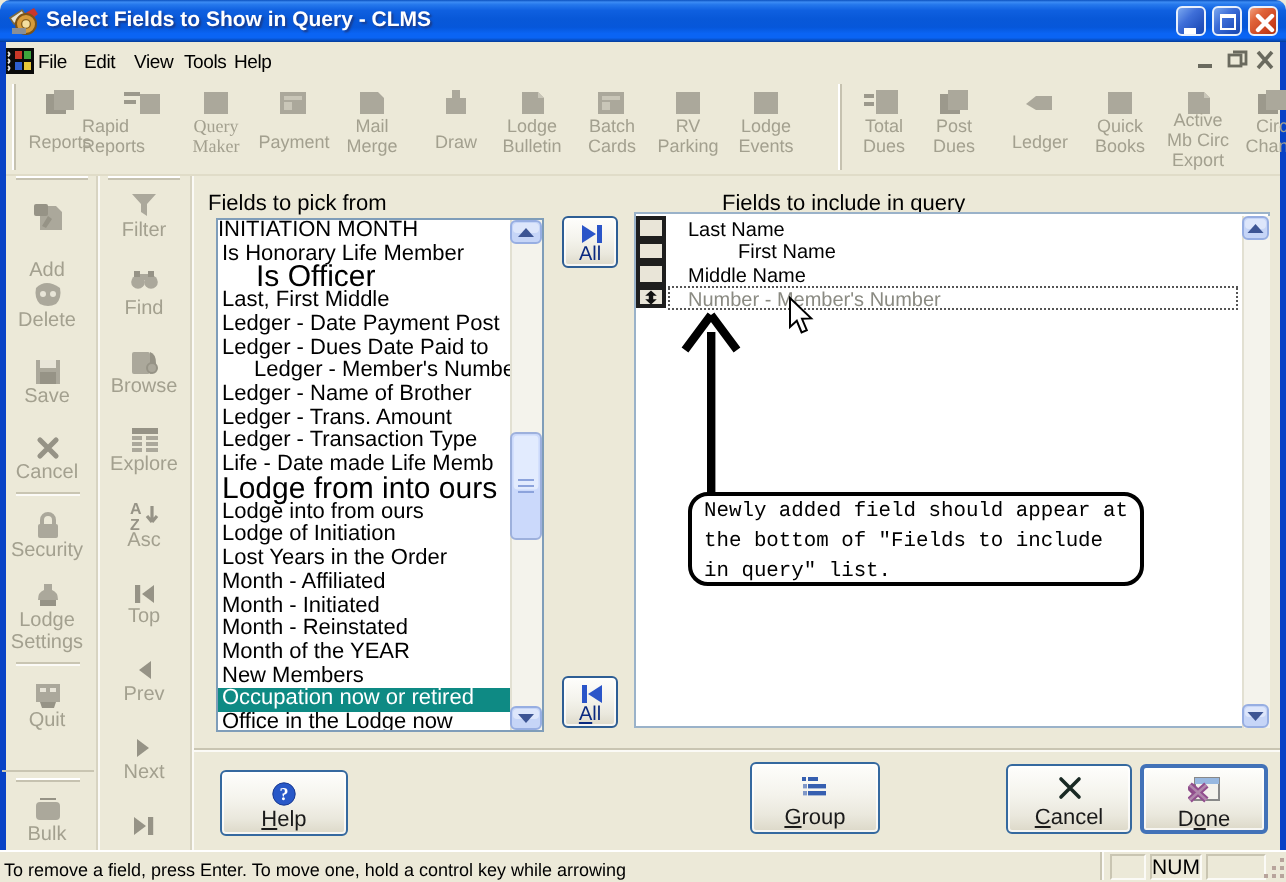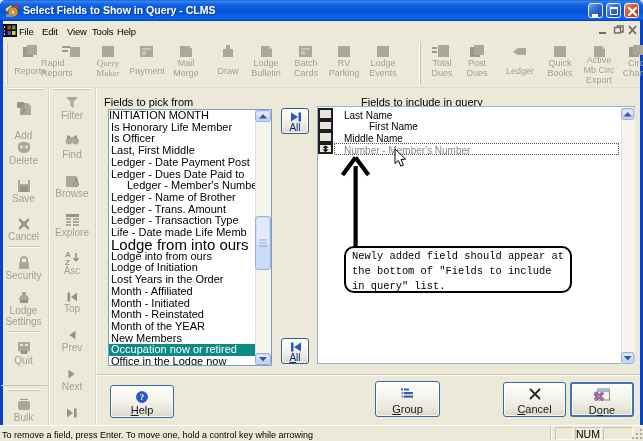--- a/index.html
+++ b/index.html
@@ -242,21 +242,21 @@
 <svg class="abs" style="left:63px;top:403.5px" width="18" height="18" viewBox="0 0 18 18">
     <path d="M4,4.5 v9 l6,-4.5 z" fill="#969386"></path>
     <rect x="11" y="4.5" width="2.6" height="9" fill="#969386"></rect>
   </svg>
 <div class="abs" style="left:104px;top:96px;font-size:11px;color:#000;">Fields to pick from</div>
 <div class="abs" style="left:329px;top:96px;font-size:11px;color:#000;margin-left:32px;">Fields to include in query</div>
 <div class="abs" style="left:108px;top:109px;width:164px;height:257px;border:1px solid #7F9DB9;background:#fff;overflow:hidden;">
 <div style="position:absolute;left:0;top:0;width:147px;">
       <div style="height:11.72px;line-height:11.7px;padding-left:0;font-size:11px;white-space:nowrap;">INITIATION MONTH</div>
       <div style="height:11.72px;line-height:11.7px;padding-left:2px;font-size:11px;white-space:nowrap;">Is Honorary Life Member</div>
-      <div style="height:11.72px;line-height:11.7px;padding-left:2px;font-size:11px;white-space:nowrap;">Is Officer</div>
+      <div style="height:11.72px;line-height:11.7px;padding-left:19px;font-size:15px;white-space:nowrap;">Is Officer</div>
       <div style="height:11.72px;line-height:11.7px;padding-left:2px;font-size:11px;white-space:nowrap;">Last, First Middle</div>
       <div style="height:11.72px;line-height:11.7px;padding-left:2px;font-size:11px;white-space:nowrap;">Ledger - Date Payment Post</div>
       <div style="height:11.72px;line-height:11.7px;padding-left:2px;font-size:11px;white-space:nowrap;">Ledger - Dues Date Paid to</div>
       <div style="height:11.72px;line-height:11.7px;padding-left:18px;font-size:11px;white-space:nowrap;">Ledger - Member's Number</div>
       <div style="height:11.72px;line-height:11.7px;padding-left:2px;font-size:11px;white-space:nowrap;">Ledger - Name of Brother</div>
       <div style="height:11.72px;line-height:11.7px;padding-left:2px;font-size:11px;white-space:nowrap;">Ledger - Trans. Amount</div>
       <div style="height:11.72px;line-height:11.7px;padding-left:2px;font-size:11px;white-space:nowrap;">Ledger - Transaction Type</div>
       <div style="height:11.72px;line-height:11.7px;padding-left:2px;font-size:11px;white-space:nowrap;">Life - Date made Life Memb</div>
       <div style="height:11.72px;line-height:11.7px;padding-left:2px;font-size:15px;white-space:nowrap;">Lodge from into ours</div>
       <div style="height:11.72px;line-height:11.7px;padding-left:2px;font-size:11px;white-space:nowrap;">Lodge into from ours</div>

